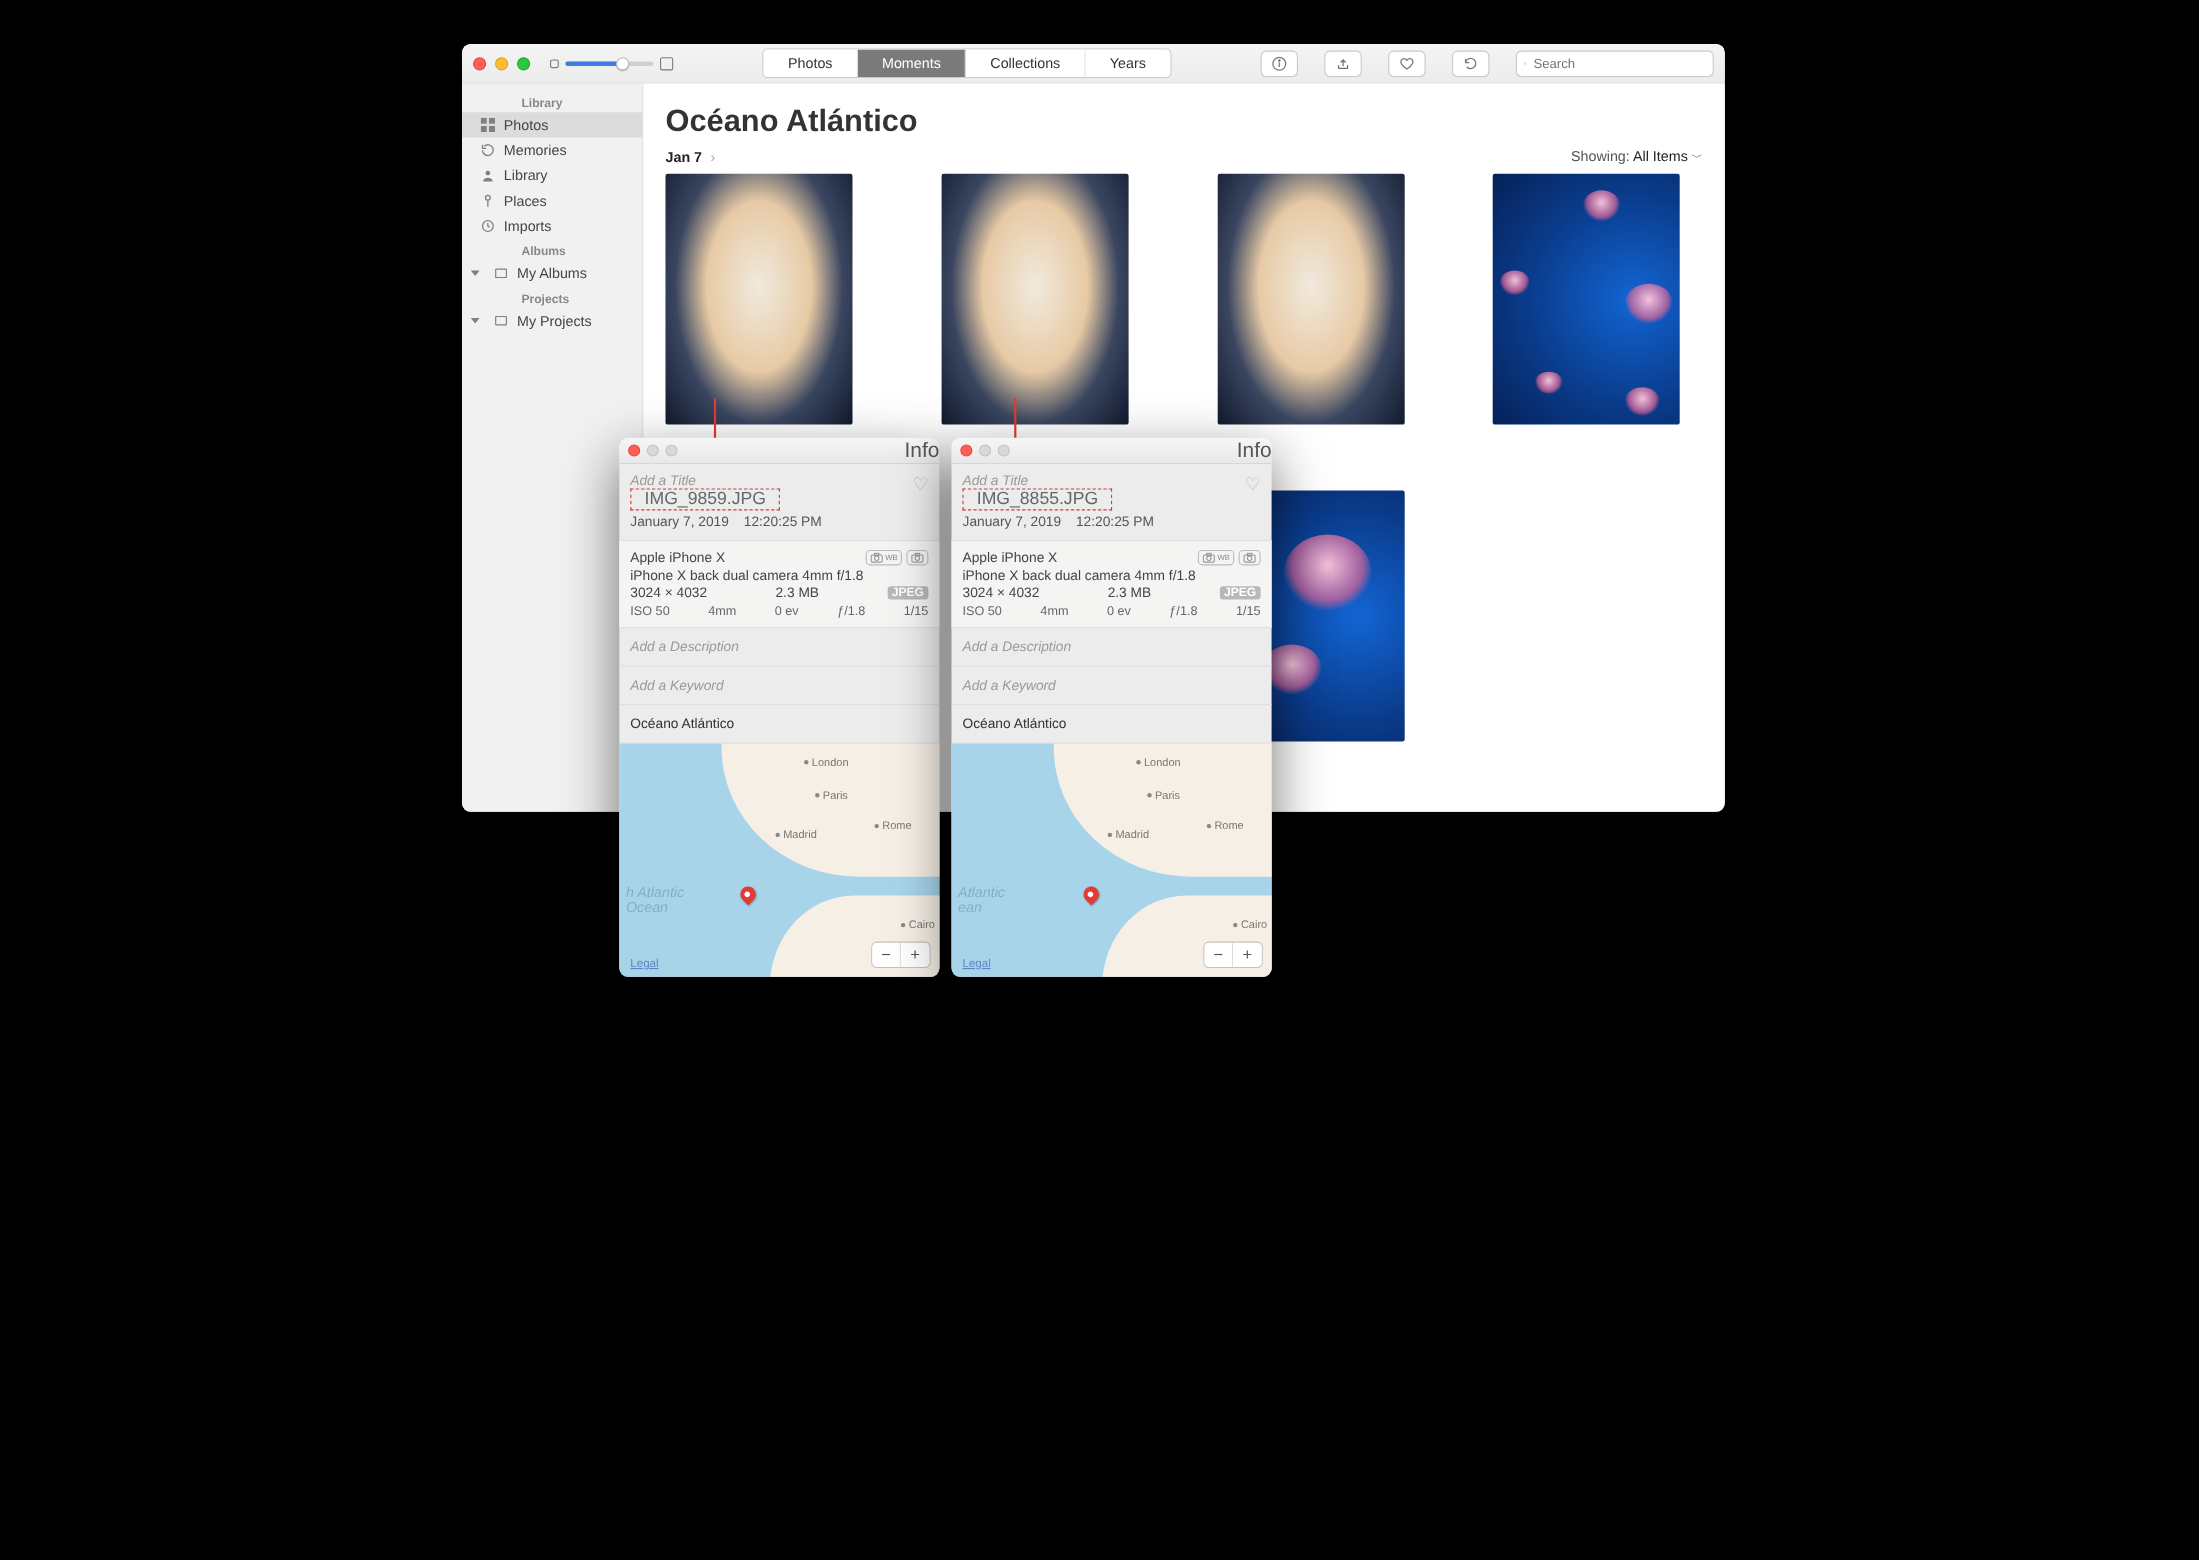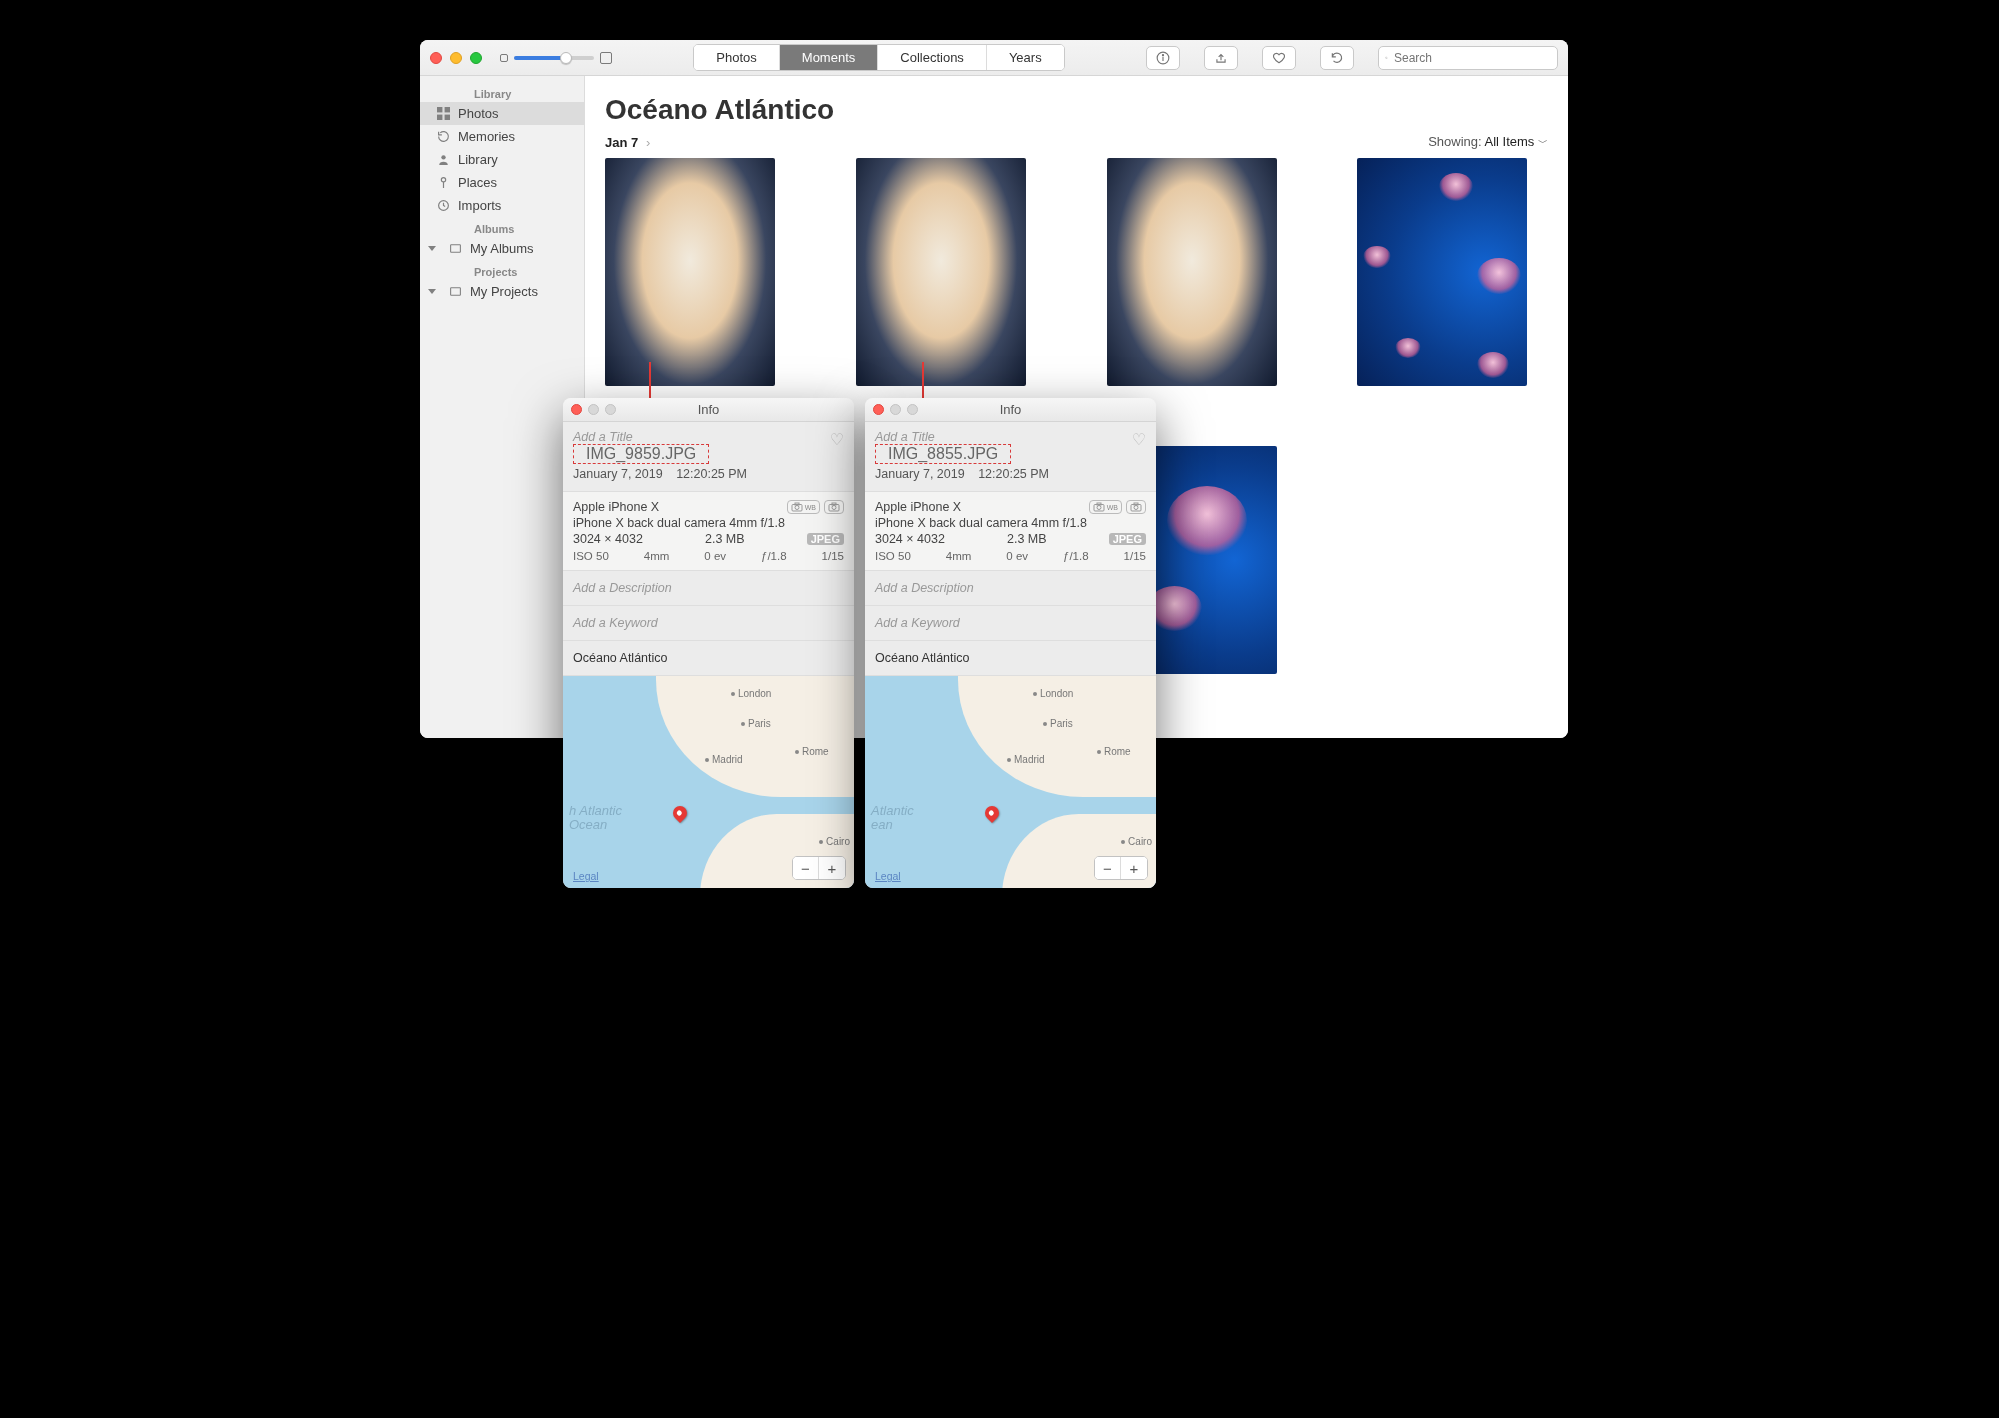--- a/index.html
+++ b/index.html
@@ -115,23 +115,23 @@
     background: #ececec;
     border-radius: 8px;
     box-shadow: 0 18px 50px rgba(0,0,0,.55);
     display: flex; flex-direction: column;
     font-size: 12.5px;
   }
   .info.left { left: 201px; top: 398px; }
   .info.right { left: 503px; top: 398px; }
 
   .info-titlebar {
-    height: 24px; display:flex; align-items:center; justify-content:center; position:relative;
+    height: 24px; display:flex; align-items:center; justify-content:flex-end; position:relative;
     background: linear-gradient(#f6f6f6, #e8e8e8); border-bottom:1px solid #d4d4d4; border-radius: 8px 8px 0 0;
-    font-size: 13px; color:#555;
+    font-size: 19px; color:#555;
   }
   .info-titlebar .mini-traffic { position:absolute; left:8px; display:flex; gap:6px; }
   .mini-dot { width:11px; height:11px; border-radius:50%; }
   .mini-dot.red { background:#ff5f57; border:0.5px solid #e24841; }
   .mini-dot.grey { background:#d8d8d8; border:0.5px solid #c3c3c3; }
 
   .info-body { padding: 8px 10px 0; position: relative; }
   .placeholder { color:#999; font-style: italic; }
   .dashed { border:1px dashed #d83a3a; padding:0 12px; display:inline-block; color:#666; font-style: normal; font-size:16px; }
   .info-top-row { display:flex; justify-content: space-between; align-items: flex-start; }

